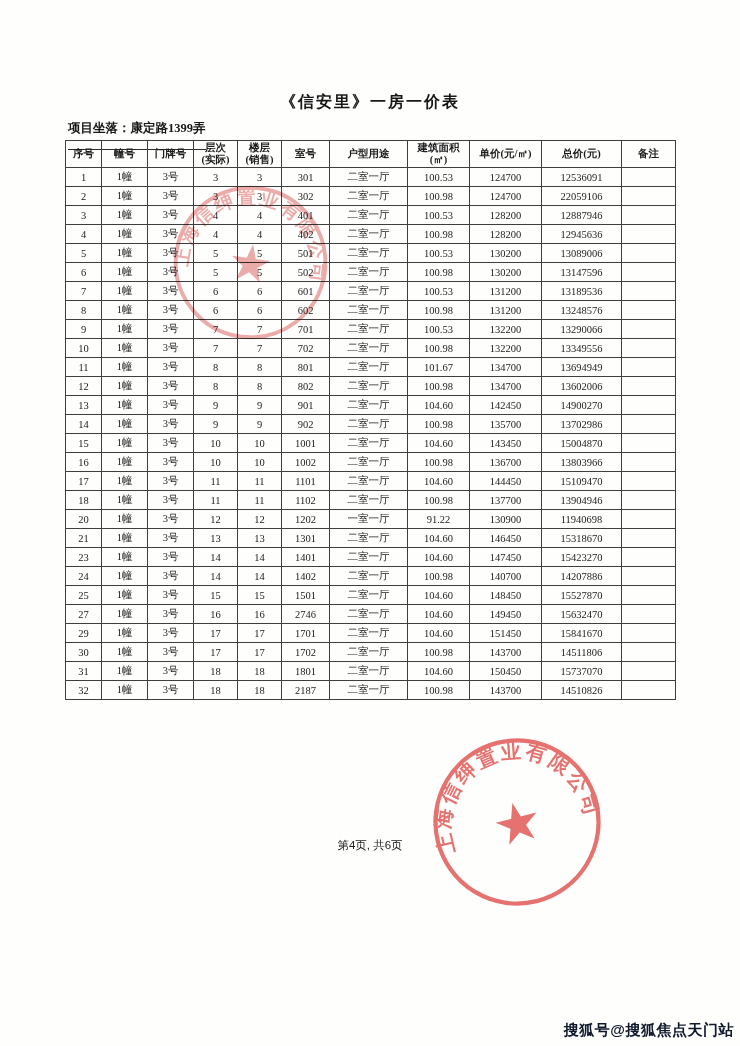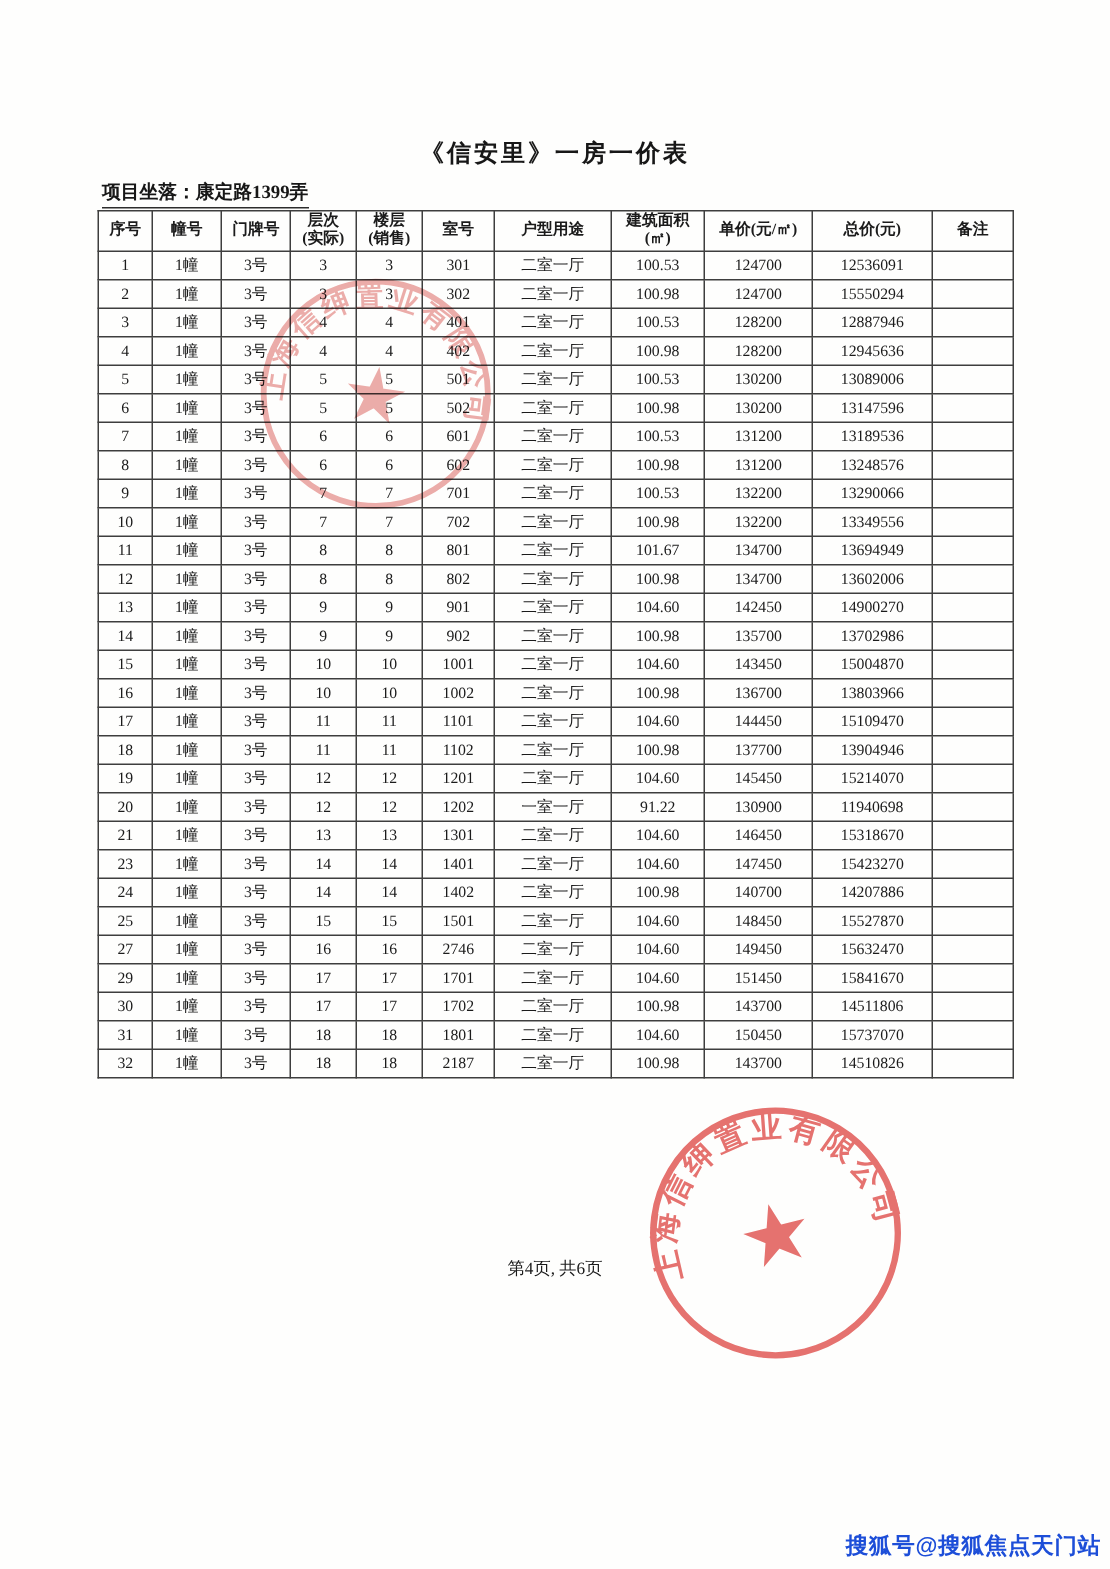--- a/index.html
+++ b/index.html
@@ -21,21 +21,21 @@
     text-align:center;
     font-family:Liberation Sans, sans-serif;
     font-size:16px; font-weight:bold; letter-spacing:2px;
     color:#171717;
   }
   .doc-location {
     position:absolute; top:120px; left:68px;
     font-family:"Liberation Serif", serif;
     font-size:12.5px; font-weight:bold; color:#171717;
     border-bottom:1px solid #2c2c2c;
-    padding-bottom:1px;
+    padding-bottom:12px;
   }
   table.price-table {
     position:absolute; top:140px; left:65px;
     width:610px;
     border-collapse:collapse;
     table-layout:fixed;
     background:transparent;
   }
   .price-table th, .price-table td {
     border:1px solid #3e3e3e;
@@ -52,21 +52,21 @@
   }
   .price-table td {
     height:19px;
     font-size:10.5px;
     white-space:nowrap;
     font-family:"Liberation Serif", serif;
   }
   .doc-footer {
     position:absolute; top:838px; left:65px; width:610px;
     text-align:center;
-    font-family:Liberation Serif, serif;
+    font-family:Liberation Sans, sans-serif;
     font-size:11.5px; color:#1b1b1b;
   }
   .seal {
     position:absolute;
     mix-blend-mode:multiply;
     pointer-events:none;
   }
   .seal-top {
     left:168px; top:180px;
     color:#dd6a66;
@@ -76,21 +76,21 @@
   .seal-bottom {
     left:427px; top:732px;
     color:#e04f4c;
     opacity:0.8;
     transform:rotate(-14deg);
   }
   .seal text { fill:currentColor; font-family:"Liberation Serif", serif; font-weight:bold; }
   .watermark {
     position:absolute; right:6px; bottom:6px;
     font-size:15px; font-weight:bold;
-    color:#1d4ed8;
+    color:#0f172a;
     letter-spacing:0.5px;
     text-shadow:0 0 2px rgba(255,255,255,.9);
     font-family:"Liberation Sans", sans-serif;
   }
 </style>
 </head>
 <body>
 
 <div class="page">
 
@@ -147,21 +147,21 @@
         <tr>
           <td>2</td>
           <td>1幢</td>
           <td>3号</td>
           <td>3</td>
           <td>3</td>
           <td>302</td>
           <td>二室一厅</td>
           <td>100.98</td>
           <td>124700</td>
-          <td>15550294</td>
+          <td>22059106</td>
           <td></td>
         </tr>
         <tr>
           <td>3</td>
           <td>1幢</td>
           <td>3号</td>
           <td>4</td>
           <td>4</td>
           <td>401</td>
           <td>二室一厅</td>
@@ -356,33 +356,20 @@
           <td>18</td>
           <td>1幢</td>
           <td>3号</td>
           <td>11</td>
           <td>11</td>
           <td>1102</td>
           <td>二室一厅</td>
           <td>100.98</td>
           <td>137700</td>
           <td>13904946</td>
-          <td></td>
-        </tr>
-        <tr>
-          <td>19</td>
-          <td>1幢</td>
-          <td>3号</td>
-          <td>12</td>
-          <td>12</td>
-          <td>1201</td>
-          <td>二室一厅</td>
-          <td>104.60</td>
-          <td>145450</td>
-          <td>15214070</td>
           <td></td>
         </tr>
         <tr>
           <td>20</td>
           <td>1幢</td>
           <td>3号</td>
           <td>12</td>
           <td>12</td>
           <td>1202</td>
           <td>一室一厅</td>

